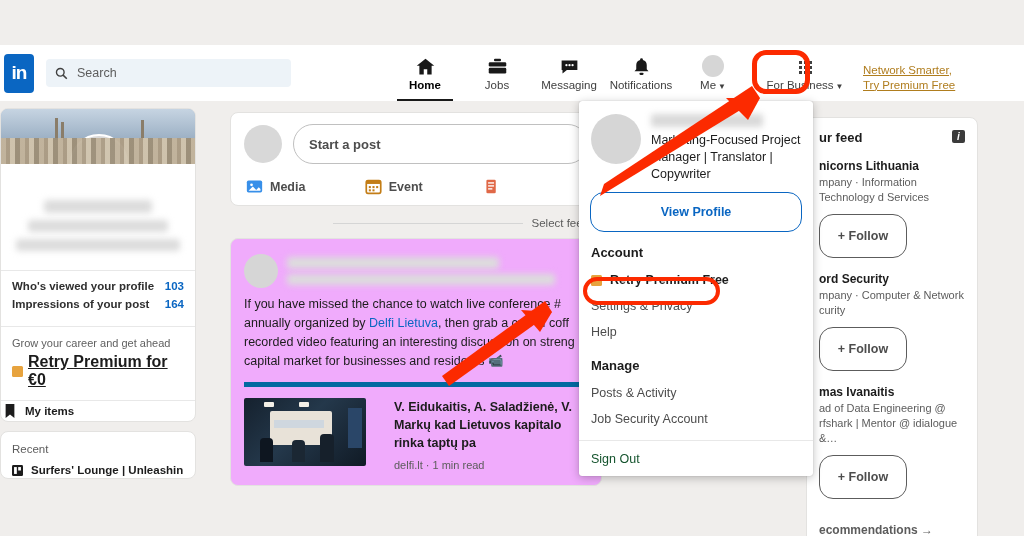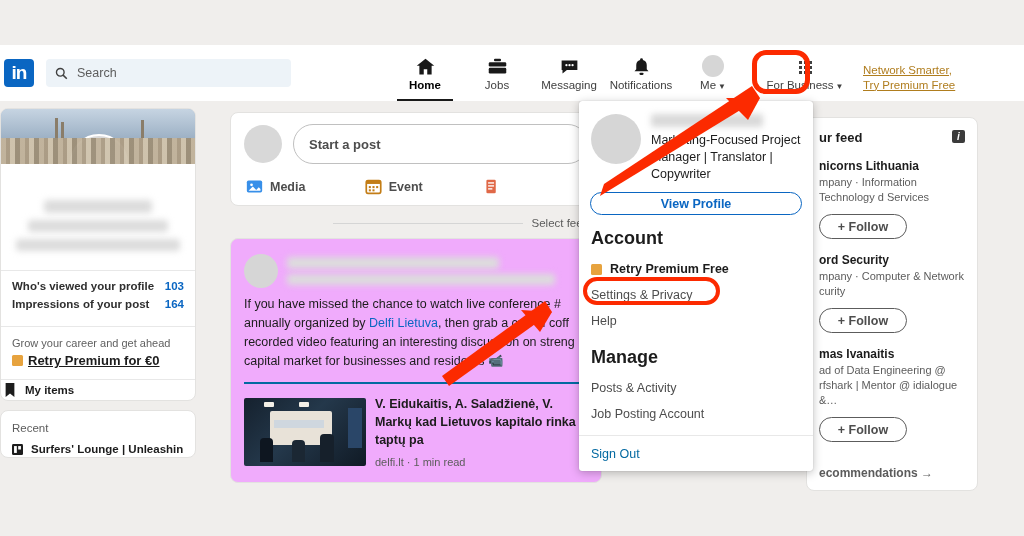--- a/index.html
+++ b/index.html
@@ -14,21 +14,21 @@
   
   .bar-top { position: absolute; left:0; top:0; width:1024px; height:45px; background:#f0eeec; }
   .bar-bottom { position: absolute; left:0; top:490px; width:1024px; height:46px; background:#f0eeec; }
 
   
   .nav {
     position: absolute; left: 0; top: 45px; width: 1024px; height: 56px;
     background: #ffffff; display: flex; align-items: center;
   }
   .li-logo {
-    margin-left: 4px; width: 30px; height: 28px; border-radius: 4px;
+    margin-left: 4px; width: 30px; height: 39px; border-radius: 4px;
     background: #0a66c2; color: #fff; font-weight: bold; font-size: 19px;
     display:flex; align-items:center; justify-content:center; letter-spacing:-1px;
     font-family: "Liberation Sans", sans-serif;
   }
   .search-box {
     margin-left: 12px; width: 245px; height: 28px; background: #edf3f8;
     border-radius: 4px; display: flex; align-items: center; padding: 0 9px;
   }
   .search-ico { width: 13px; height: 13px; flex:none; }
   .search-ph { margin-left: 9px; font-size: 12.5px; color: #5d5d5d; }
@@ -75,21 +75,21 @@
   .profile-body { padding: 36px 12px 12px; }
   .blur-bar { background: #dcdcdc; border-radius: 3px; filter: blur(3px); margin: 0 auto 7px; }
   .stats { border-top: 1px solid #e8e8e8; padding: 9px 11px 10px; }
   .stat-row { display: flex; justify-content: space-between; align-items: center; margin-bottom: 6px; }
   .stat-lbl { font-size: 11.5px; color: #2f2f2f; font-weight: 600; }
   .stat-val { font-size: 11.5px; color: #0a66c2; font-weight: bold; }
   .promo { border-top: 1px solid #e8e8e8; padding: 10px 11px 11px; }
   .promo-top { font-size: 11px; color: #606060; margin-bottom: 4px; }
   .promo-link { display: flex; align-items: center; gap: 5px; }
   .gold-sq { width: 11px; height: 11px; background: #e7a33e; border-radius: 1.5px; flex: none; }
-  .promo-txt { font-size: 13px; font-weight: bold; color: #1c1c1c; text-decoration: underline; }
+  .promo-txt { font-size: 16px; font-weight: bold; color: #1c1c1c; text-decoration: underline; }
   .myitems { border-top: 1px solid #e8e8e8; padding: 3px; display: flex; align-items: center; gap: 9px; }
   .myitems .lbl { font-size: 11.5px; font-weight: bold; color: #1c1c1c; }
   .recent-card { margin-top: 9px; padding: 11px 11px 0; height: 48px; }
   .recent-h { font-size: 11.5px; color: #5c5c5c; margin-bottom: 9px; }
   .recent-item { display: flex; align-items: center; gap: 8px; }
   .recent-item .lbl { font-size: 11.5px; font-weight: bold; color: #1c1c1c; white-space: nowrap; overflow:hidden; }
 
   
   .col-center { position: absolute; left: 230px; top: 112px; width: 372px; }
   .composer { background:#fff; border:1px solid #e3e2e0; border-radius:8px; padding: 11px 13px 7px; }
@@ -106,21 +106,21 @@
 
   .feedsel { display: flex; align-items: center; justify-content: flex-end; gap: 9px; margin: 11px 0 9px; padding-right: 4px; }
   .feedsel .line { width: 190px; height: 1px; background: #d5d5d5; }
   .feedsel .lbl { font-size: 11.5px; color: #5c5c5c; white-space: nowrap; }
 
   .post { background:#f0abfc; border:1px solid #e3e2e0; border-radius:8px; padding: 11px 13px 0; }
   .post-head { display: flex; align-items: center; gap: 9px; height: 42px; }
   .post-av { width: 34px; height: 34px; border-radius: 50%; background: #d6d6d6; flex: none; }
   .post-text { font-size: 12.5px; line-height: 19px; color: #1c1c1c; padding-top: 3px; }
   .post-text a { color: #0a66c2; font-weight: normal; text-decoration: none; }
-  .article { margin-top: 11px; border-top: 2px solid #0369a1; display: flex; gap: 9px; padding: 11px 0 14px; align-items: center; }
+  .article { margin-top: 11px; border-top: 5px solid #0369a1; display: flex; gap: 28px; padding: 11px 0 14px; }
   .thumb { width: 122px; height: 68px; border-radius: 2px; flex: none; position: relative; overflow: hidden;
     background: linear-gradient(135deg,#15212e,#24384b 45%,#101a25); }
   .thumb .stage { position:absolute; left:26px; top:13px; width:62px; height:34px; background:#e8e2d8; border-radius:2px;}
   .thumb .band { position:absolute; left:30px; top:22px; width:50px; height:8px; background:#cfd7df; }
   .thumb .p1 { position:absolute; left:16px; bottom:4px; width:13px; height:24px; background:#0e1620; border-radius:4px 4px 0 0;}
   .thumb .p2 { position:absolute; left:48px; bottom:4px; width:13px; height:22px; background:#1b2733; border-radius:4px 4px 0 0;}
   .thumb .p3 { position:absolute; left:76px; bottom:4px; width:14px; height:28px; background:#16202b; border-radius:4px 4px 0 0;}
   .thumb .lt { position:absolute; top:4px; left:20px; width:10px; height:5px; background:#f3efe6; border-radius:1px;}
   .thumb .lt2 { position:absolute; top:4px; left:55px; width:10px; height:5px; background:#f3efe6; border-radius:1px;}
   .thumb .side { position:absolute; right:4px; top:10px; width:14px; height:40px; background:#2a4668;}
@@ -131,48 +131,48 @@
   .col-right { position: absolute; left: 806px; top: 117px; width: 172px; }
   .rc { background:#fff; border:1px solid #e3e2e0; border-radius:8px; padding: 12px 12px 10px; }
   .rc-head { display: flex; align-items: flex-start; justify-content: space-between; }
   .rc-title { font-size: 13px; font-weight: bold; color: #1c1c1c; }
   .info-ico { width: 13px; height: 13px; background: #3b3b3b; border-radius: 2px; color: #fff;
     font-size: 10px; font-style: italic; font-weight: bold; display:flex; align-items:center; justify-content:center; flex:none; }
   .sugg { margin-top: 14px; }
   .sugg-name { font-size: 12px; font-weight: bold; color: #1c1c1c; }
   .sugg-sub { font-size: 11px; color: #5c5c5c; line-height: 15px; margin-top: 2px; }
   .follow-btn {
-    margin-top: 9px; height: 25px; width: 88px; border: 1px solid #5c5c5c; color: #4d4d4d;
+    margin-top: 9px; height: 44px; width: 88px; border: 1px solid #5c5c5c; color: #4d4d4d;
     border-radius: 14px; font-size: 12.5px; font-weight: bold;
     display: flex; align-items: center; justify-content: center; background: #fff;
   }
   .rc-foot { margin-top: 14px; padding-top: 10px; font-size: 12px; color: #5c5c5c; font-weight: 600; }
 
   
   .dropdown {
     position: absolute; left: 579px; top: 101px; width: 234px;
     background: #fff; border-radius: 3px;
     box-shadow: 0 2px 10px rgba(0,0,0,.25), 0 0 1px rgba(0,0,0,.3);
     z-index: 40; padding-bottom: 4px;
   }
   .dd-top { display: flex; gap: 10px; padding: 13px 12px 0; }
   .dd-av { width: 50px; height: 50px; border-radius: 50%; background: #d6d6d6; flex: none; }
   .dd-name { height: 13px; background: #d9d9d9; filter: blur(3px); border-radius: 2px; width: 112px; margin-bottom: 5px;}
   .dd-head { font-size: 12.5px; color: #1c1c1c; line-height: 17px; }
   .view-profile {
-    margin: 9px 11px 0; height: 23px; border: 1px solid #0a66c2; border-radius: 14px;
+    margin: 9px 11px 0; height: 40px; border: 1px solid #0a66c2; border-radius: 14px;
     color: #0a66c2; font-size: 12.5px; font-weight: bold;
     display: flex; align-items: center; justify-content: center;
   }
   .dd-sec { padding: 13px 12px 0; }
-  .dd-sec-title { font-size: 18px; font-weight: bold; color: #1c1c1c; margin-bottom: 7px; }
+  .dd-sec-title { font-size: 13px; font-weight: bold; color: #1c1c1c; margin-bottom: 7px; }
   .dd-item { font-size: 12.5px; color: #4d4d4d; padding: 6px 0; display: flex; align-items: center; gap: 8px; }
   .dd-item.bold { color: #1c1c1c; font-weight: bold; }
   .dd-div { border-top: 1px solid #e8e8e8; margin: 8px 0 0; }
-  .dd-signout { font-size: 12.5px; color: #0369a1; padding: 11px 12px 6px; }
+  .dd-signout { font-size: 12.5px; color: #14532d; padding: 11px 12px 6px; }
 
   
   .anno { position: absolute; z-index: 60; pointer-events: none; }
   .ring-me { left: 752px; top: 50px; width: 58px; height: 44px; border: 5px solid #fc2a00; border-radius: 14px; }
   .ring-set { left: 583px; top: 277px; width: 137px; height: 28px; border: 4px solid #fc2a00; border-radius: 14px; }
   .arrow-svg { position: absolute; left: 0; top: 0; width: 1024px; height: 536px; z-index: 55; pointer-events: none; }
 </style>
 </head>
 <body>
 
@@ -447,21 +447,21 @@
         <span>Help</span>
       </div>
     </div>
 
     <div class="dd-sec">
       <div class="dd-sec-title">Manage</div>
       <div class="dd-item">
         <span>Posts &amp; Activity</span>
       </div>
       <div class="dd-item">
-        <span>Job Posting Account</span>
+        <span>Job Security Account</span>
       </div>
     </div>
 
     <div class="dd-div"></div>
     <div class="dd-signout">Sign Out</div>
   </div>
 
   <div class="anno ring-me"></div>
   <div class="anno ring-set"></div>
 

